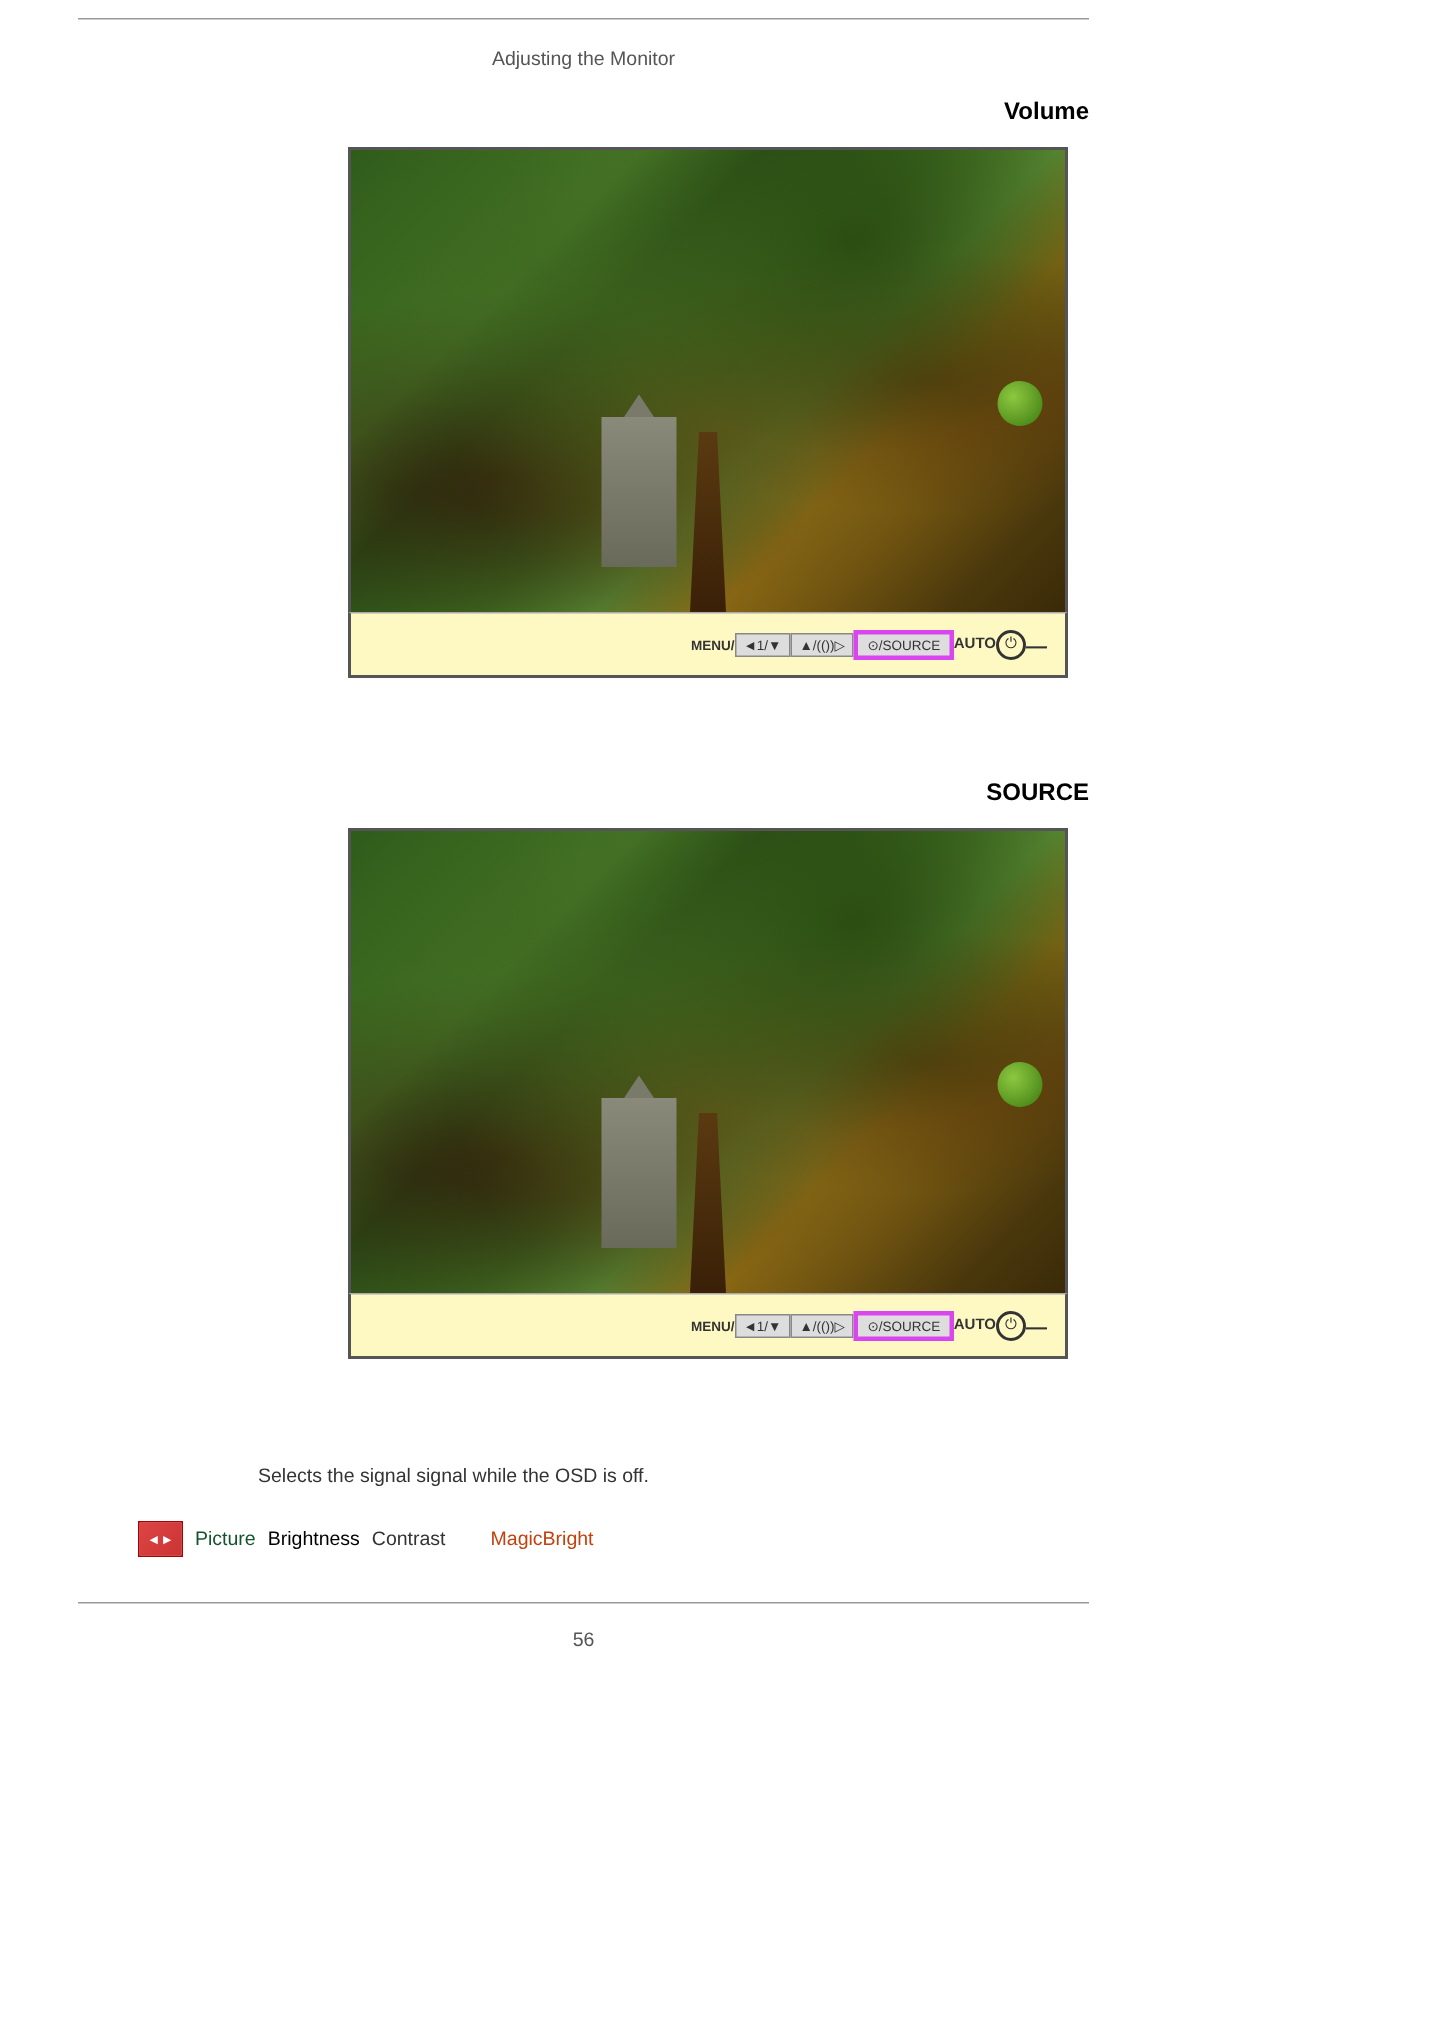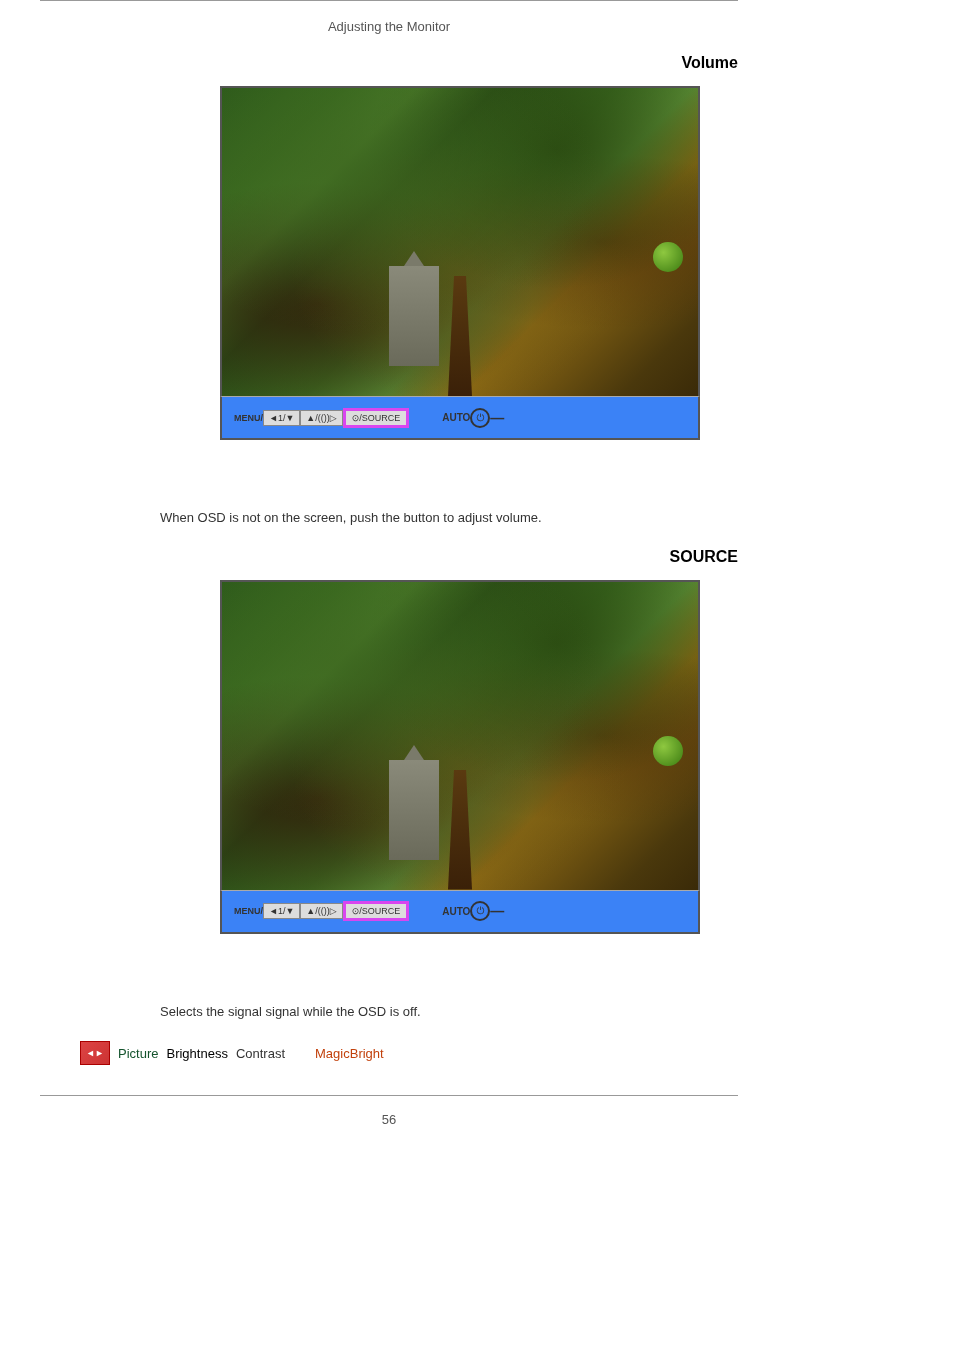--- a/index.html
+++ b/index.html
@@ -10,21 +10,21 @@
       background: #ffffff;
       font-family: Arial, sans-serif;
       font-size: 14px;
       color: #333;
       position: relative;
     }
 
     .page-container {
       width: 778px;
       min-height: 1350px;
-      padding: 0;
+      padding: 12px;
       position: relative;
     }
 
     
     .top-rule {
       border-top: 1px solid #999;
       margin: 0 40px;
       padding-top: 8px;
     }
 
@@ -126,26 +126,26 @@
       top: 50%;
       width: 30px;
       height: 30px;
       background: radial-gradient(circle at 35% 35%, #8ec840, #3a7a10);
       border-radius: 50%;
     }
 
     .monitor-controls {
       width: 480px;
       height: 44px;
-      background: #3b82f6;
+      background: #fef9c3;
       border: 2px solid #555;
       border-top: 1px solid #aaa;
       display: flex;
       align-items: center;
-      justify-content: flex-start;
+      justify-content: flex-end;
       padding: 0 12px;
       font-size: 10px;
       color: #333;
     }
 
     .ctrl-label {
       font-size: 9px;
       font-weight: bold;
       color: #333;
     }
@@ -167,21 +167,20 @@
       background: #ddd;
       display: inline-flex;
       align-items: center;
       gap: 2px;
     }
 
     .ctrl-auto {
       font-size: 10px;
       font-weight: bold;
       color: #333;
-      margin-left: 33px;
     }
 
     .ctrl-power {
       width: 20px;
       height: 20px;
       border: 2px solid #333;
       border-radius: 50%;
       display: flex;
       align-items: center;
       justify-content: center;
@@ -301,21 +300,20 @@
       <span class="ctrl-power">
         <span>⏻</span>
       </span>
       <span class="ctrl-minus">—</span>
     </div>
   </div>
 
   <div class="spacer-md"></div>
   <div class="spacer-md"></div>
 
-  <div class="description-text">When OSD is not on the screen, push the button to adjust volume.</div>
 
   <div class="section-heading">SOURCE</div>
 
   <div class="monitor-image-wrapper">
     <div class="monitor-screen">
       <div class="monitor-pagoda"></div>
       <div class="monitor-green-ball"></div>
     </div>
     <div class="monitor-controls">
       <span class="ctrl-label">MENU/</span>

